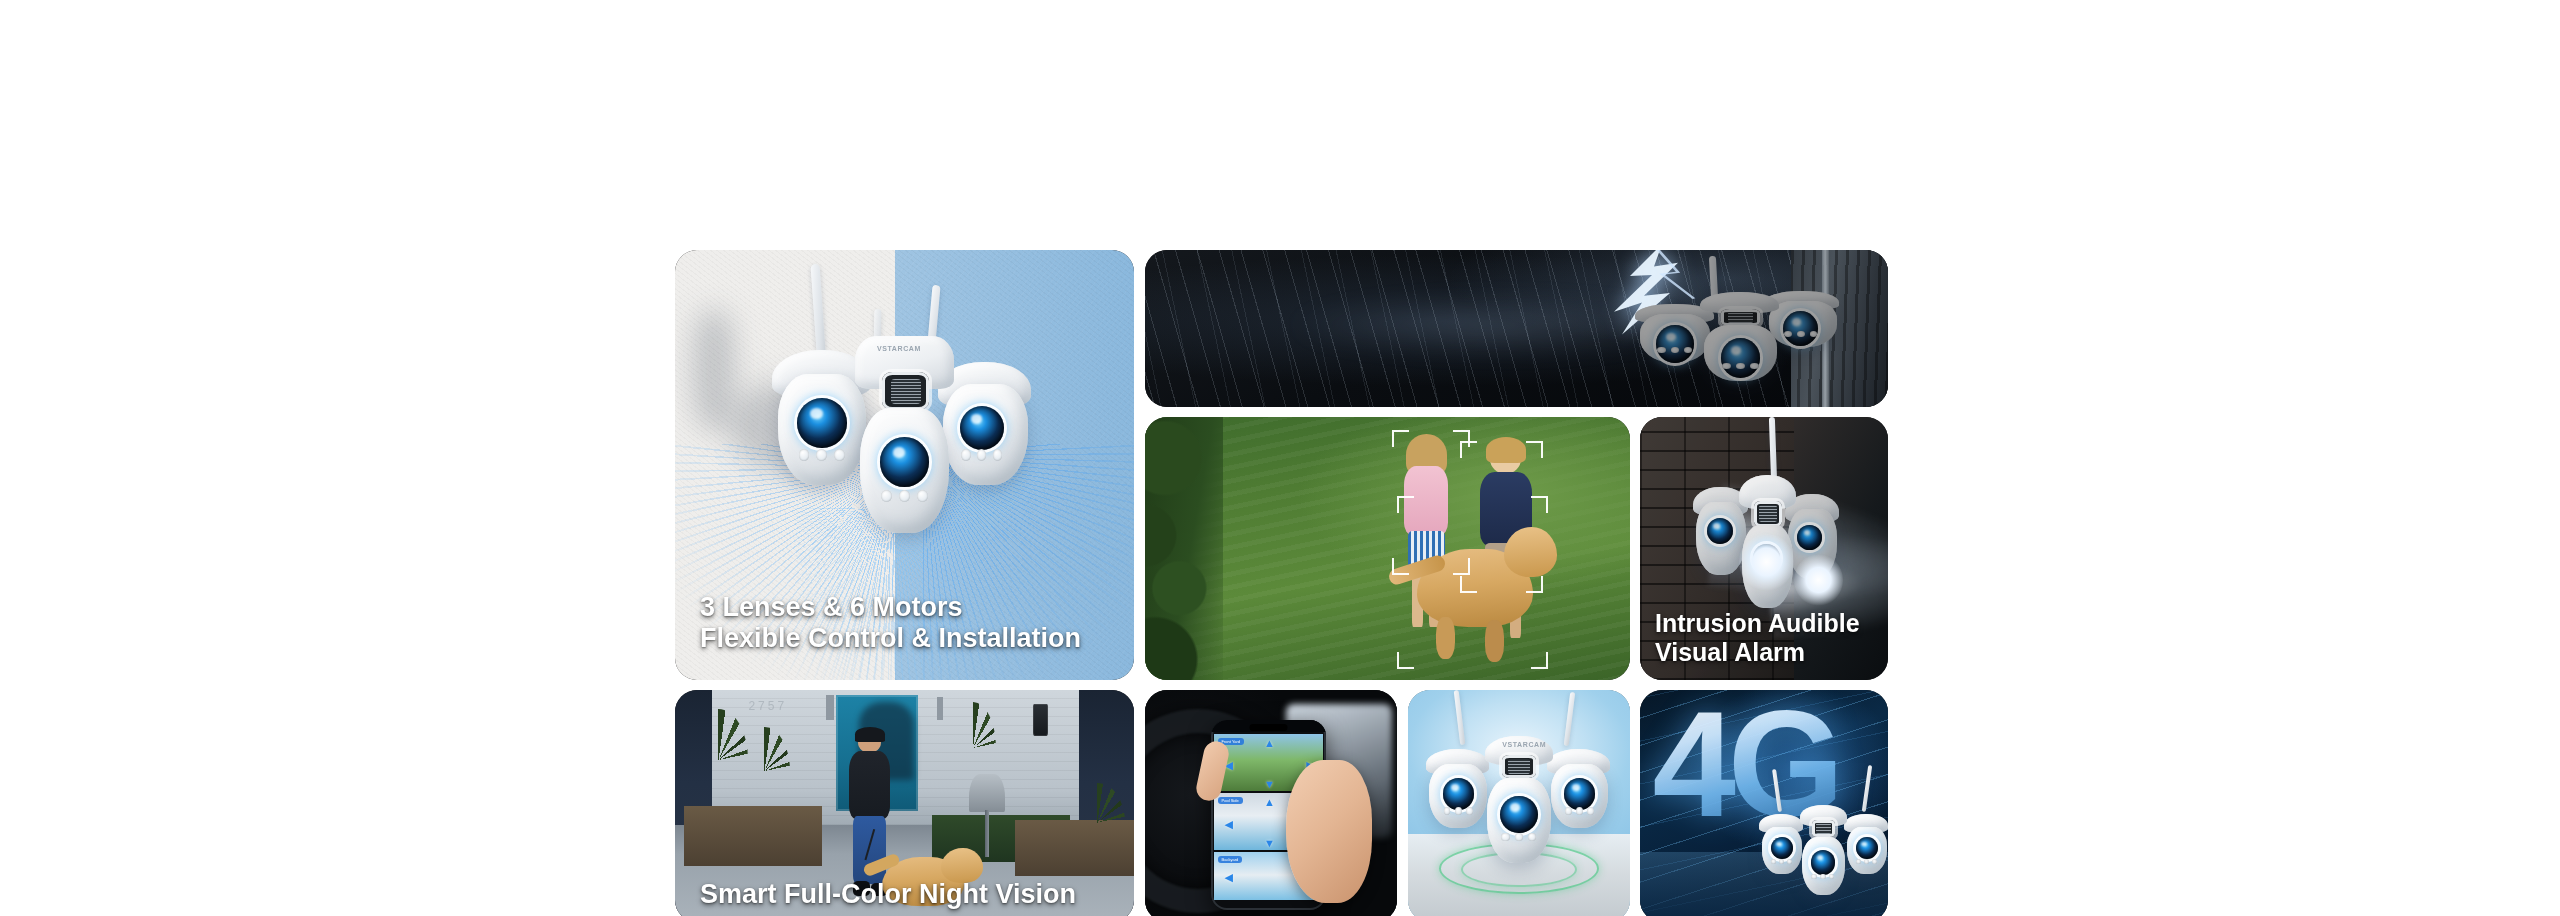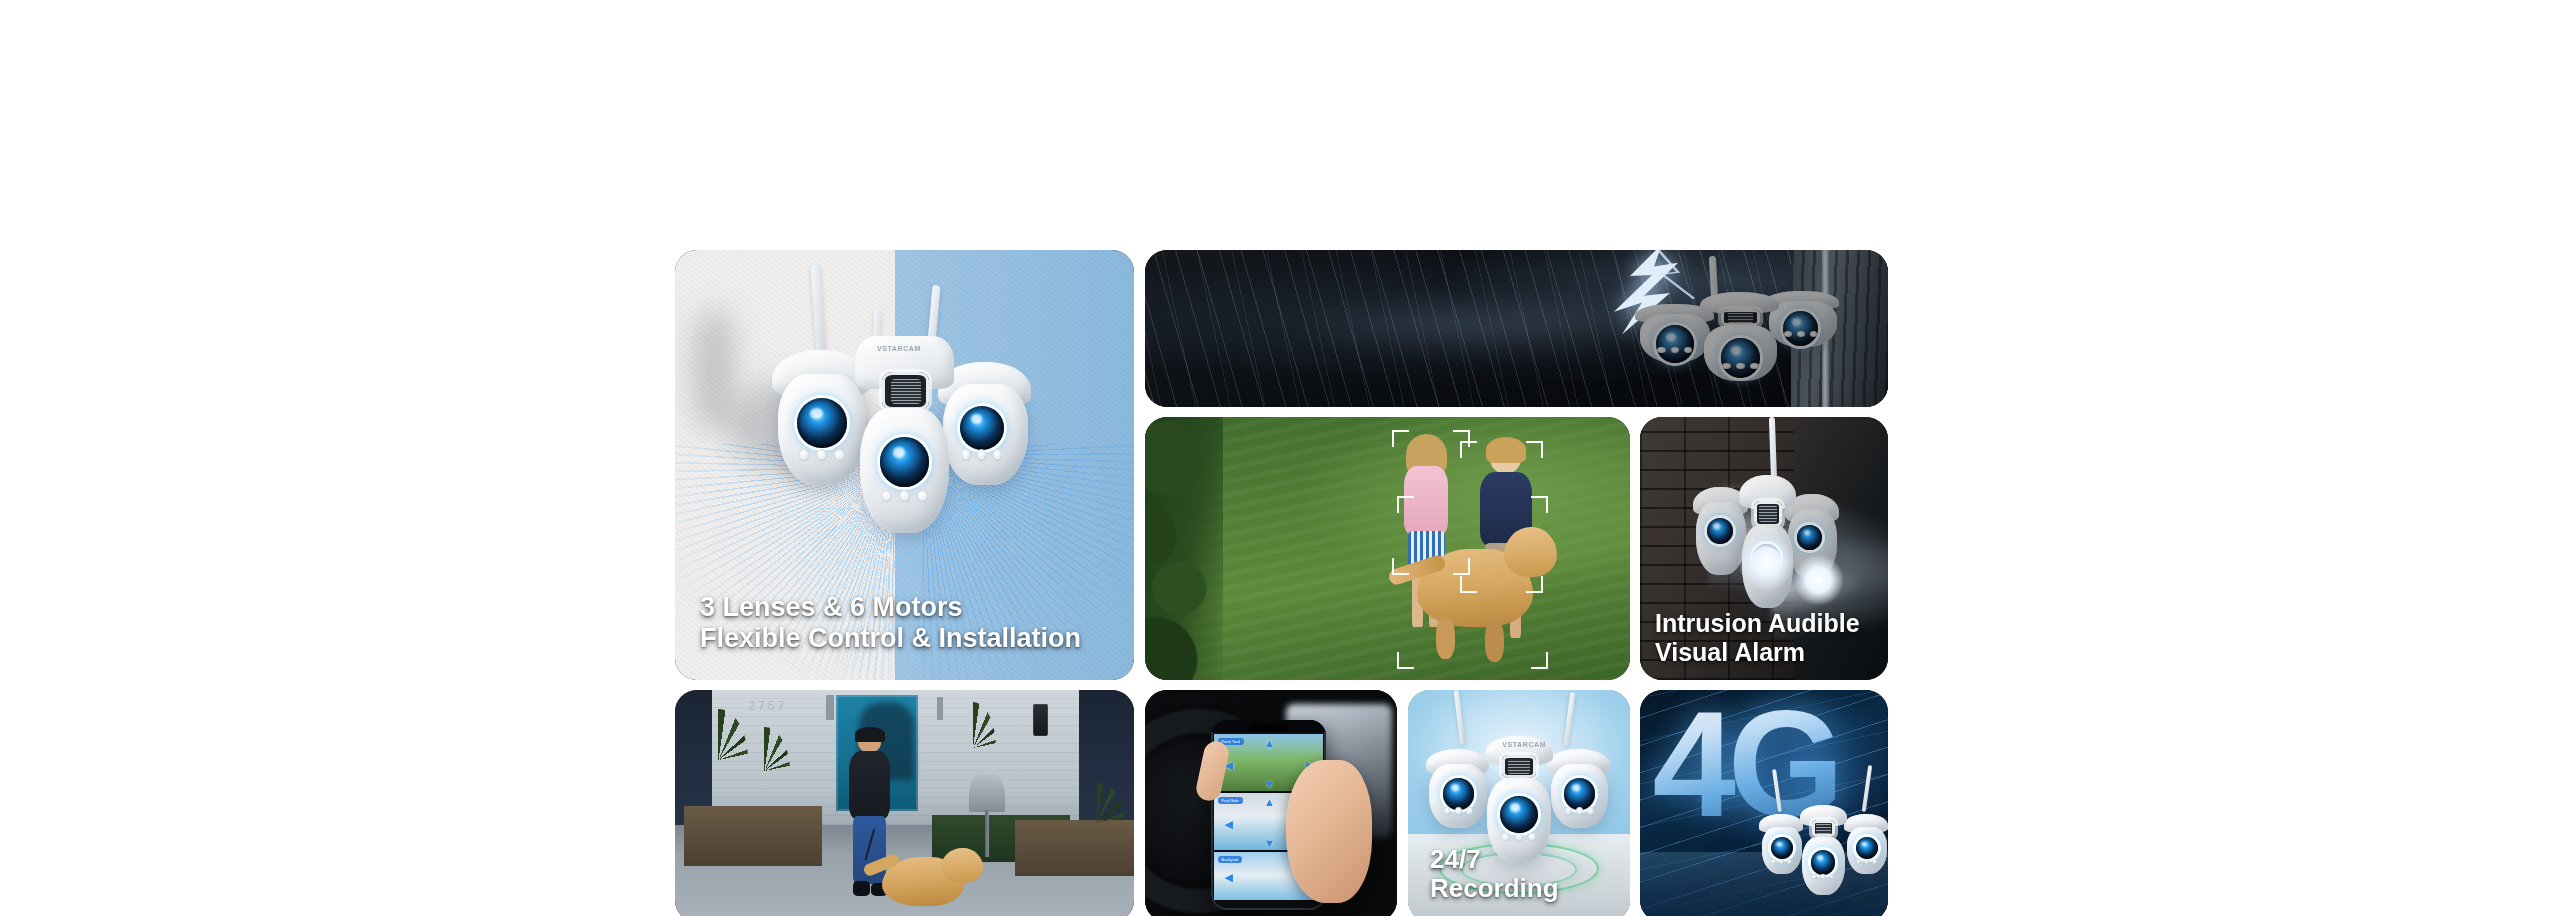--- a/index.html
+++ b/index.html
@@ -762,20 +762,21 @@
         <div style="position:absolute; left:52%; top:93%; width:34%; height:8%; background:#0d1014; border-radius:30%;"></div>
       </div>
 
       <div>
         <div class="dog" style="left:45%; top:72%; width:18%; height:21%;"></div>
         <div class="dog-head" style="left:58%; top:68%; width:9%;  height:15%;"></div>
         <div style="position:absolute; left:41%; top:73%; width:8%; height:5%; background:#d3a75f; border-radius:999px; transform:rotate(-22deg);"></div>
         <div style="position:absolute; left:42%; top:62%; width:9%;  height:14%; border-left:2px solid #1b1f25; transform:rotate(16deg);"></div>
       </div>
 
+      <div class="caption">Smart Full-Color Night Vision</div>
     </div>
 
     <div class="card" id="card-triple">
       <div class="bg bg-car"></div>
       <div class="steer"></div>
       <div class="car-light"></div>
 
       <div class="phone" style="left:26%; top:13%; width:46%; height:82%;">
         <div class="statusbar"></div>
         <div class="notch"></div>
@@ -841,21 +842,20 @@
         <div class="speaker" style="left:41%; top:26%; width:18%; height:14%;"></div>
         <div class="cam-body" style="left:33%; top:40%; width:34%; height:52%;"></div>
         <div class="lens" style="left:40%; top:51%; width:20%; aspect-ratio:1/1;"></div>
         <div class="leds" style="left:40%; top:74%; width:20%; height:5%;">
             <i></i>
             <i></i>
             <i></i>
           </div>
       </div>
 
-      <div class="caption">24/7 Recording</div>
     </div>
 
     <div class="card" id="card-4g">
       <div class="bg bg-4g"></div>
       <div class="streaks"></div>
       <div class="streaks b"></div>
       <div class="water"></div>
 
       <div class="big4g">4G</div>
 

